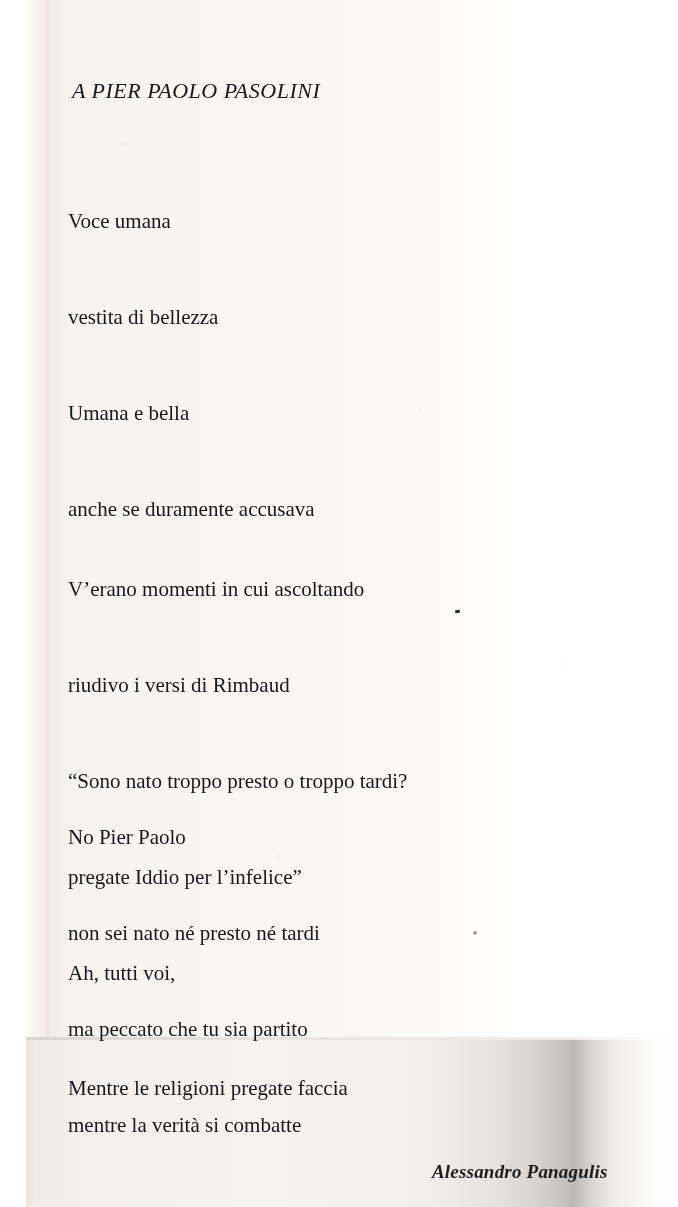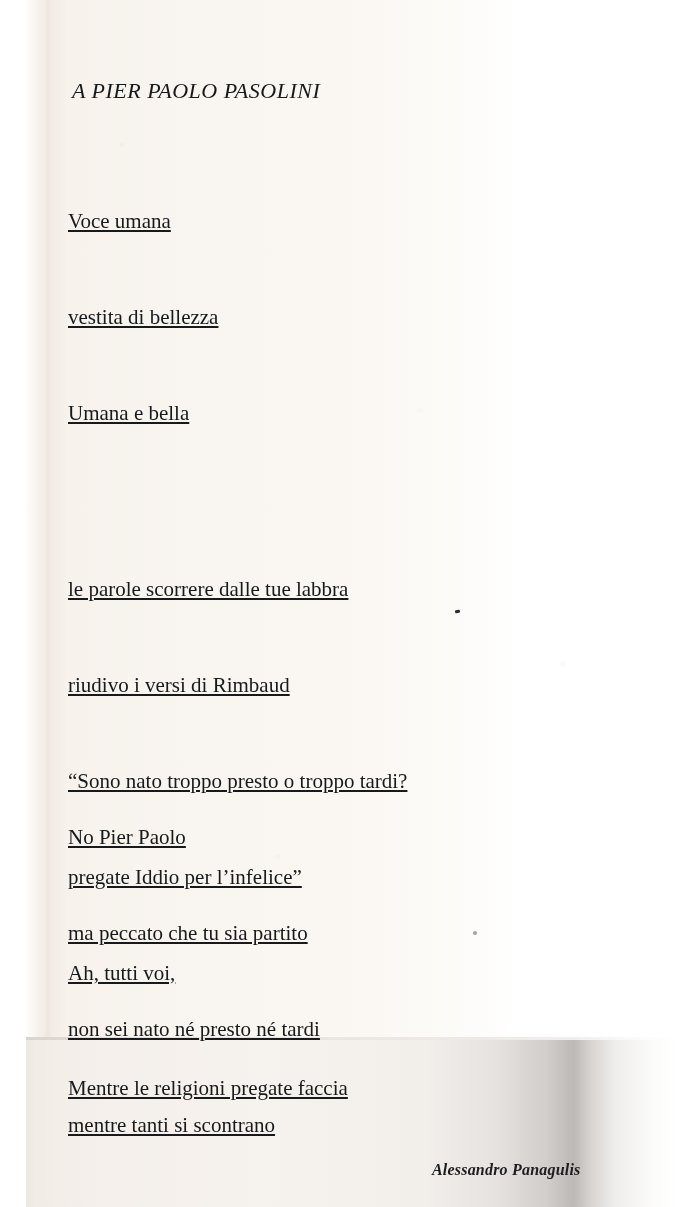--- a/index.html
+++ b/index.html
@@ -108,42 +108,42 @@
   }
 
   .stanza {
     position: absolute;
     left: 68px;
     color: #17191b;
     font-size: 21px;
     line-height: 32px;
     white-space: pre;
   }
-  .stanza .line { display: block; white-space: pre; text-decoration: underline; }
+  .stanza .line { display: block; white-space: pre; }
 
   #stanza-1 { top: 141px; }
   #stanza-2 { top: 325px; }
   #stanza-3 { top: 509px; }
   #stanza-4 { top: 757px; }
 
   
   #stanza-5 {
     top: 1008px;
     left: 68px;
   }
   #stanza-5 .line { padding-left: 0; }
   #stanza-5 .line.indent { padding-left: 8px; }
 
   .signature {
     position: absolute;
     left: 432px;
     top: 1161px;
     font-style: italic;
     font-weight: bold;
-    font-size: 16px;
+    font-size: 19px;
     color: #1b1d1f;
     white-space: nowrap;
     letter-spacing: .2px;
   }
 
   
   .ink-speck {
     position: absolute;
     left: 455px;
     top: 610px;
@@ -175,35 +175,37 @@
   <div class="page-lower-topedge"></div>
 
   <div class="paper-noise"></div>
 
   <div class="poem-title">A PIER PAOLO PASOLINI</div>
 
   <div class="stanza" id="stanza-1">
     <span class="line">Voce umana</span>
     <span class="line">vestita di bellezza</span>
     <span class="line">Umana e bella</span>
+    <span class="line">anche se duramente accusava</span>
   </div>
 
 
   <div class="stanza" id="stanza-3">
-    <span class="line">le parole scorrere dalle tue labbra</span>
+    <span class="line">V’erano momenti in cui ascoltando</span>
     <span class="line">riudivo i versi di Rimbaud</span>
     <span class="line">“Sono nato troppo presto o troppo tardi?</span>
     <span class="line">pregate Iddio per l’infelice”</span>
     <span class="line">Ah, tutti voi,</span>
   </div>
 
   <div class="stanza" id="stanza-4">
     <span class="line">No Pier Paolo</span>
+    <span class="line">non sei nato né presto né tardi</span>
     <span class="line">ma peccato che tu sia partito</span>
-    <span class="line">non sei nato né presto né tardi</span>
+    <span class="line">mentre la verità si combatte</span>
     <span class="line">mentre tanti si scontrano</span>
     
     
   </div>
 
   <div class="stanza" id="stanza-5">
     <span class="line">Mentre le religioni pregate faccia</span>
     
     
   </div>

